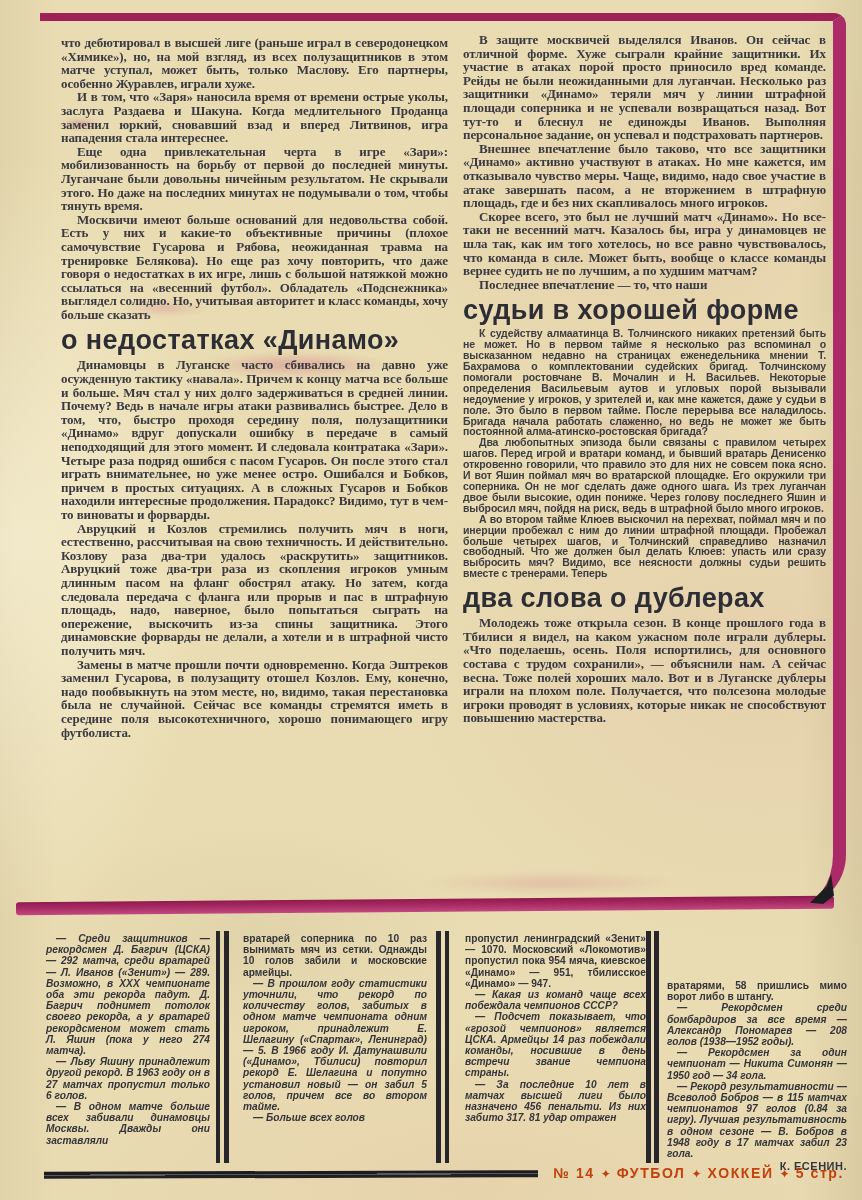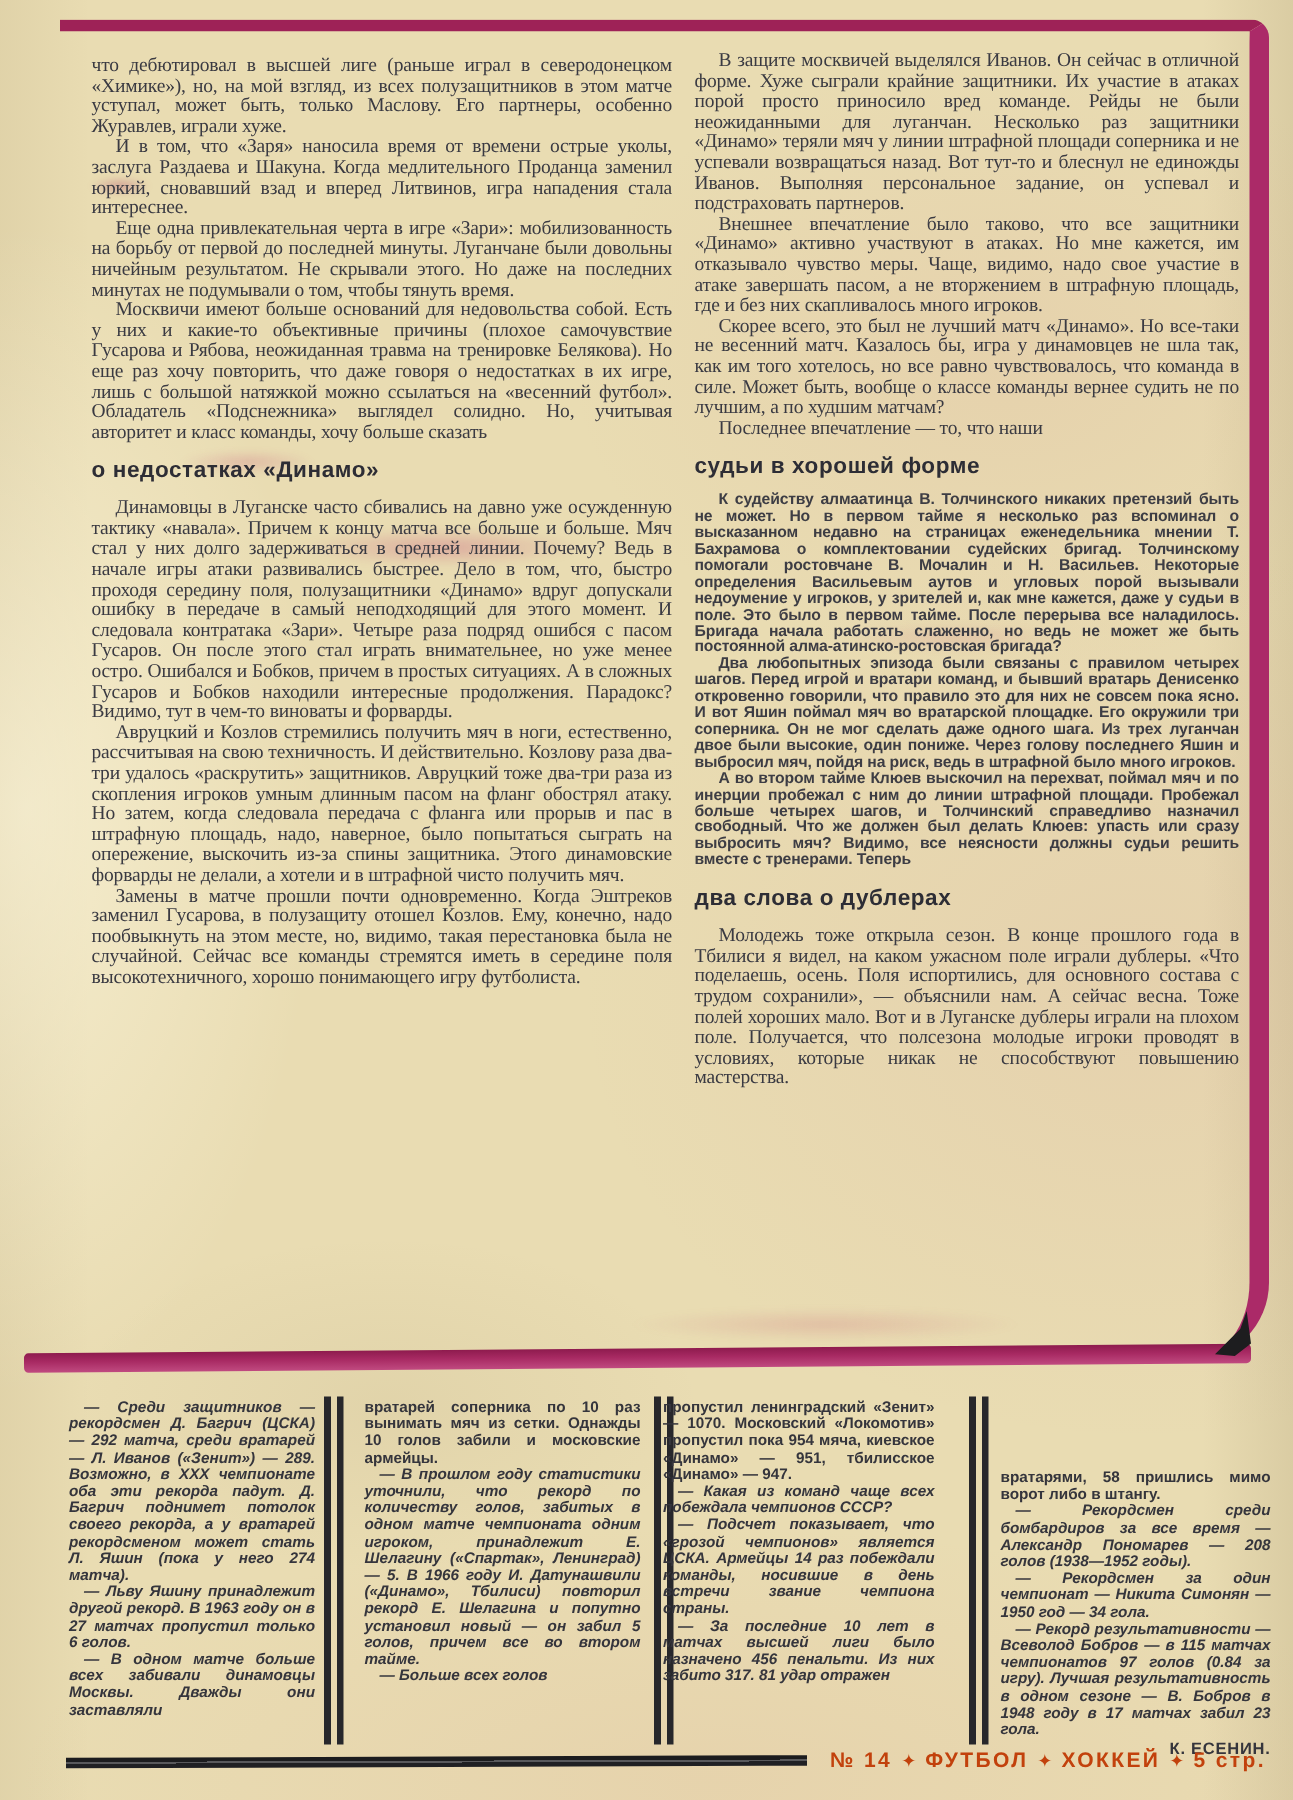--- a/index.html
+++ b/index.html
@@ -38,38 +38,38 @@
   .smudge{position:absolute;border-radius:50%;filter:blur(2px);}
   .s1{left:200px;top:352px;width:190px;height:26px;background:radial-gradient(closest-side,rgba(190,60,112,0.30),transparent);}
   .s2{left:120px;top:300px;width:90px;height:16px;background:radial-gradient(closest-side,rgba(190,60,112,0.22),transparent);}
   .s3{left:560px;top:415px;width:150px;height:20px;background:radial-gradient(closest-side,rgba(190,70,110,0.14),transparent);}
   .s4{left:420px;top:872px;width:260px;height:22px;background:radial-gradient(closest-side,rgba(195,80,110,0.20),transparent);}
   .s5{left:60px;top:118px;width:40px;height:12px;background:radial-gradient(closest-side,rgba(160,40,90,0.35),transparent);}
   
   .col{position:absolute;text-align:justify;}
   .col-left{left:61px;top:36px;width:387px;}
   .col-right{left:463px;top:33px;width:363px;}
-  p.body{margin:0;font-size:13px;line-height:13.6px;font-weight:normal;letter-spacing:-0.1px;}
+  p.body{margin:0;font-size:13px;line-height:13.6px;font-weight:bold;letter-spacing:-0.1px;}
   p.small{margin:0;font-size:10.5px;line-height:10.9px;font-weight:bold;
           font-family:"Liberation Sans","DejaVu Sans",sans-serif;letter-spacing:-0.1px;color:#3d3d44;}
   .indent{text-indent:16px;}
   h2.sec{
     margin:8px 0 6px 0;font-family:"Liberation Sans","DejaVu Sans",sans-serif;
-    font-size:15px;line-height:23px;font-weight:bold;letter-spacing:0.4px;
+    font-size:27px;line-height:23px;font-weight:bold;letter-spacing:0.4px;
     color:#2d2d35;text-align:left;
   }
   p.sign{font-size:14px;letter-spacing:0.5px;}
   
   .bcol{position:absolute;text-align:justify;
         font-family:"Liberation Sans","DejaVu Sans",sans-serif;}
   .bcol p{margin:0;font-size:10.2px;line-height:11.2px;font-weight:bold;color:#35353c;}
   .bcol p.indent{text-indent:10px;font-style:italic;}
   .bcol1{left:46px;top:933px;width:164px;}
   .bcol2{left:243px;top:933px;width:184px;}
-  .bcol3{left:442px;top:933px;width:181px;}
+  .bcol3{left:465px;top:933px;width:181px;}
   .bcol4{left:667px;top:933px;width:180px;margin-top:47px;}
   .esenin{text-align:right;margin-top:2px !important;font-size:11px !important;letter-spacing:0.5px;}
   .vdiv{
     position:absolute;top:931px;height:232px;width:13px;
     background:linear-gradient(90deg,#27272b 0 4.5px,rgba(0,0,0,0) 4.5px 8.5px,#27272b 8.5px 13px);
   }
   .vd1{left:216px;} .vd2{left:436px;} .vd3{left:646px;}
   
   .footer-rule{
     position:absolute;left:44px;top:1171px;width:494px;height:7px;

